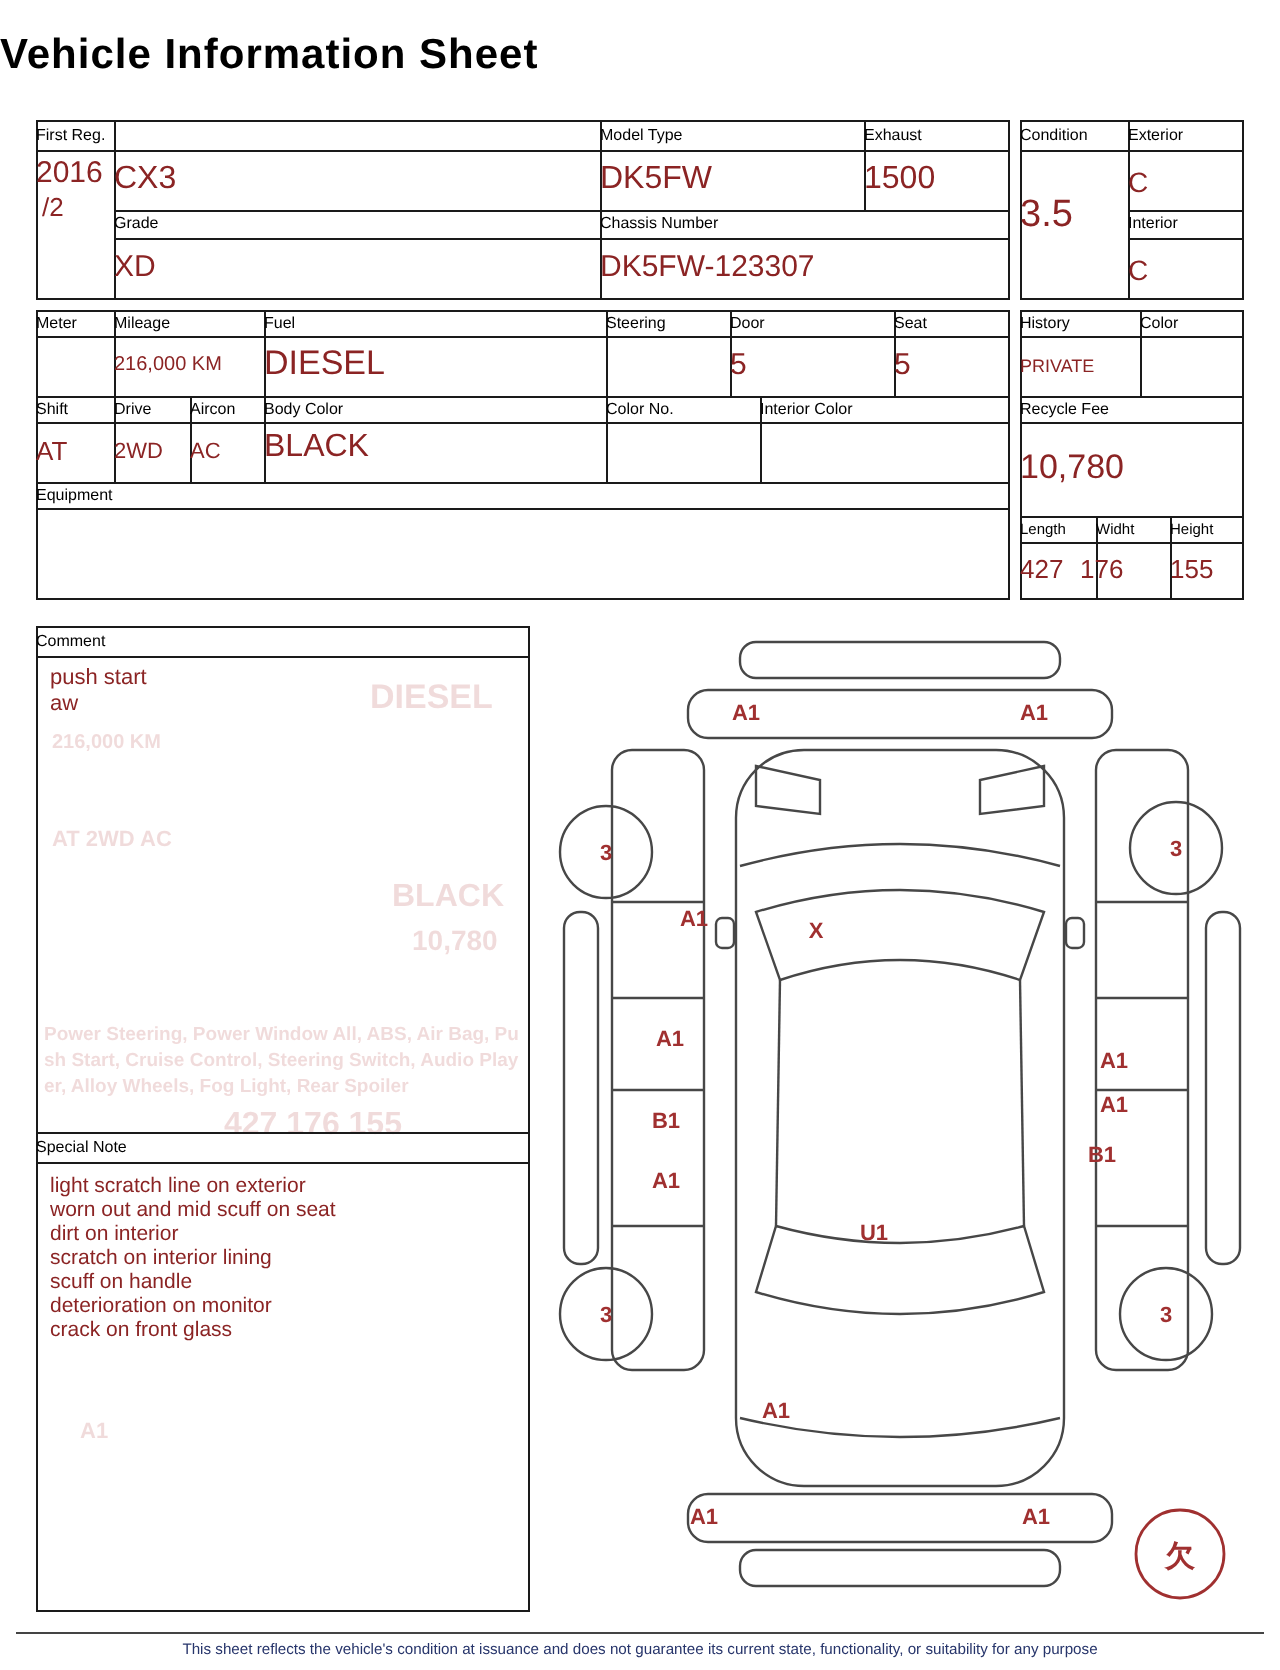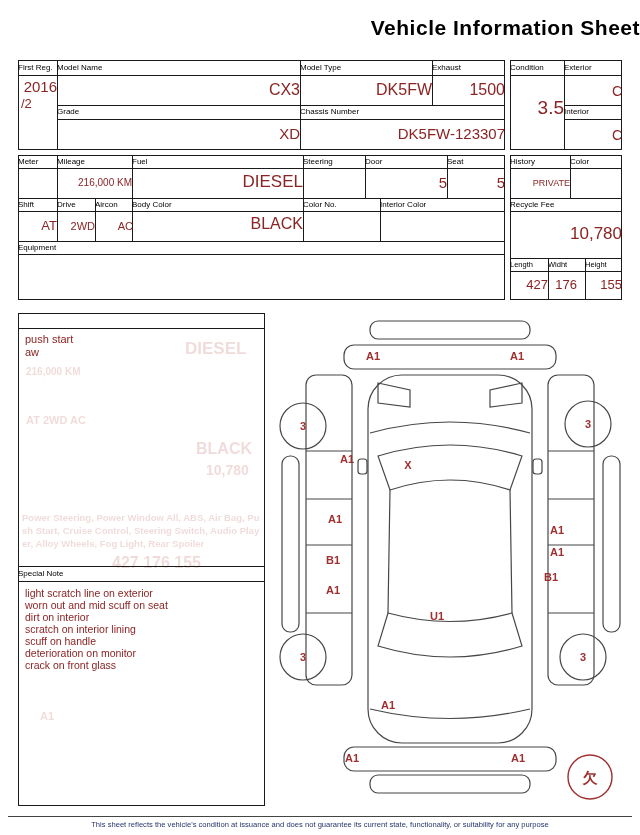--- a/index.html
+++ b/index.html
@@ -1,22 +1,22 @@
 <!DOCTYPE html>
 <html><head>
 <meta charset="utf-8">
 <style>
   html,body{margin:0;padding:0;background:#e8e8e8}
   .sheet{position:relative;width:640px;height:835px;background:#ffffff;font-family:"Liberation Sans",sans-serif;overflow:hidden;margin:0 auto}
-  .title{position:absolute;left:0;right:0;top:16px;text-align:right;font-size:21px;font-weight:bold;color:#000;letter-spacing:.5px}
+  .title{position:absolute;left:0;right:0;top:16px;text-align:left;font-size:21px;font-weight:bold;color:#000;letter-spacing:.5px}
   .box{position:absolute;border:1px solid #1a1a1a;box-sizing:border-box}
   .vl{position:absolute;width:1px;background:#1a1a1a}
   .hl{position:absolute;height:1px;background:#1a1a1a}
   .lab{position:absolute;font-size:8px;color:#000;text-align:left;line-height:1.1;white-space:nowrap}
-  .val{position:absolute;color:#8b2424;text-align:right;line-height:1.05;white-space:nowrap}
+  .val{position:absolute;color:#8b2424;text-align:left;line-height:1.05;white-space:nowrap}
   .note{position:absolute;color:#8b2424;font-size:10.5px;text-align:left;white-space:nowrap}
   .ghost{position:absolute;color:#c06060;opacity:.22;font-weight:bold;white-space:nowrap}
   .footer-line{position:absolute;left:8px;right:8px;top:816px;border-top:1px solid #444}
   .footer-text{position:absolute;left:0;right:0;top:820px;text-align:center;font-size:7.6px;color:#27356b}
   svg .sh{fill:none;stroke:#474747;stroke-width:1.2}
   svg .miss{fill:none;stroke:#a03030;stroke-width:1.4}
   svg text{font-family:"Liberation Sans",sans-serif}
   svg text.mk{fill:#a03030;font-size:11px;font-weight:bold;text-anchor:middle}
   svg text.mk-big{fill:#a03030;font-size:15px;font-weight:bold;text-anchor:middle}
 </style>
@@ -29,21 +29,20 @@
 
   <div class="box" style="left:18px;top:60px;width:487px;height:90px"></div>
   <div class="vl" style="left:57px;top:60px;height:90px"></div>
   <div class="vl" style="left:300px;top:60px;height:90px"></div>
   <div class="vl" style="left:432px;top:60px;height:45px"></div>
   <div class="hl" style="left:18px;top:75px;width:487px"></div>
   <div class="hl" style="left:57px;top:105px;width:448px"></div>
   <div class="hl" style="left:57px;top:119px;width:448px"></div>
 
   <div class="lab" style="left:18px;top:64px;width:39px">First Reg.</div>
-  <div class="lab" style="left:57px;top:64px;width:243px">Model Name</div>
   <div class="lab" style="left:300px;top:64px;width:132px">Model Type</div>
   <div class="lab" style="left:432px;top:64px;width:73px">Exhaust</div>
 
   <div class="val" style="left:18px;top:79px;width:39px;font-size:15px">2016</div>
   <div class="val" style="left:21px;top:97px;width:30px;font-size:13px;text-align:left">/2</div>
   <div class="val" style="left:57px;top:82px;width:243px;font-size:16px">CX3</div>
   <div class="val" style="left:300px;top:82px;width:132px;font-size:16px">DK5FW</div>
   <div class="val" style="left:432px;top:82px;width:73px;font-size:16px">1500</div>
 
   <div class="lab" style="left:57px;top:108px;width:243px">Grade</div>
@@ -121,20 +120,21 @@
   <div class="val" style="left:510px;top:225px;width:112px;font-size:17px">10,780</div>
   <div class="lab" style="left:510px;top:261px;width:38px;font-size:7.5px">Length</div>
   <div class="lab" style="left:548px;top:261px;width:37px;font-size:7.5px">Widht</div>
   <div class="lab" style="left:585px;top:261px;width:37px;font-size:7.5px">Height</div>
   <div class="val" style="left:510px;top:278px;width:38px;font-size:13px">427</div>
   <div class="val" style="left:540px;top:278px;width:37px;font-size:13px">176</div>
   <div class="val" style="left:585px;top:278px;width:37px;font-size:13px">155</div>
 
   <div class="box" style="left:18px;top:313px;width:247px;height:493px"></div>
   <div class="hl" style="left:18px;top:328px;width:247px"></div>
+  <div class="lab" style="left:18px;top:317px;width:247px">Comment</div>
   <div class="note" style="left:25px;top:333px;font-size:11px">push start</div>
   <div class="note" style="left:25px;top:346px;font-size:11px">aw</div>
 
   <div class="ghost" style="left:185px;top:339px;font-size:17px">DIESEL</div>
   <div class="ghost" style="left:26px;top:366px;font-size:10px">216,000 KM</div>
   <div class="ghost" style="left:26px;top:414px;font-size:11px">AT 2WD AC</div>
   <div class="ghost" style="left:196px;top:440px;font-size:16px">BLACK</div>
   <div class="ghost" style="left:206px;top:462px;font-size:14px">10,780</div>
   <div class="ghost" style="left:22px;top:512px;font-size:9.5px">Power Steering, Power Window All, ABS, Air Bag, Pu</div>
   <div class="ghost" style="left:22px;top:525px;font-size:9.5px">sh Start, Cruise Control, Steering Switch, Audio Play</div>

